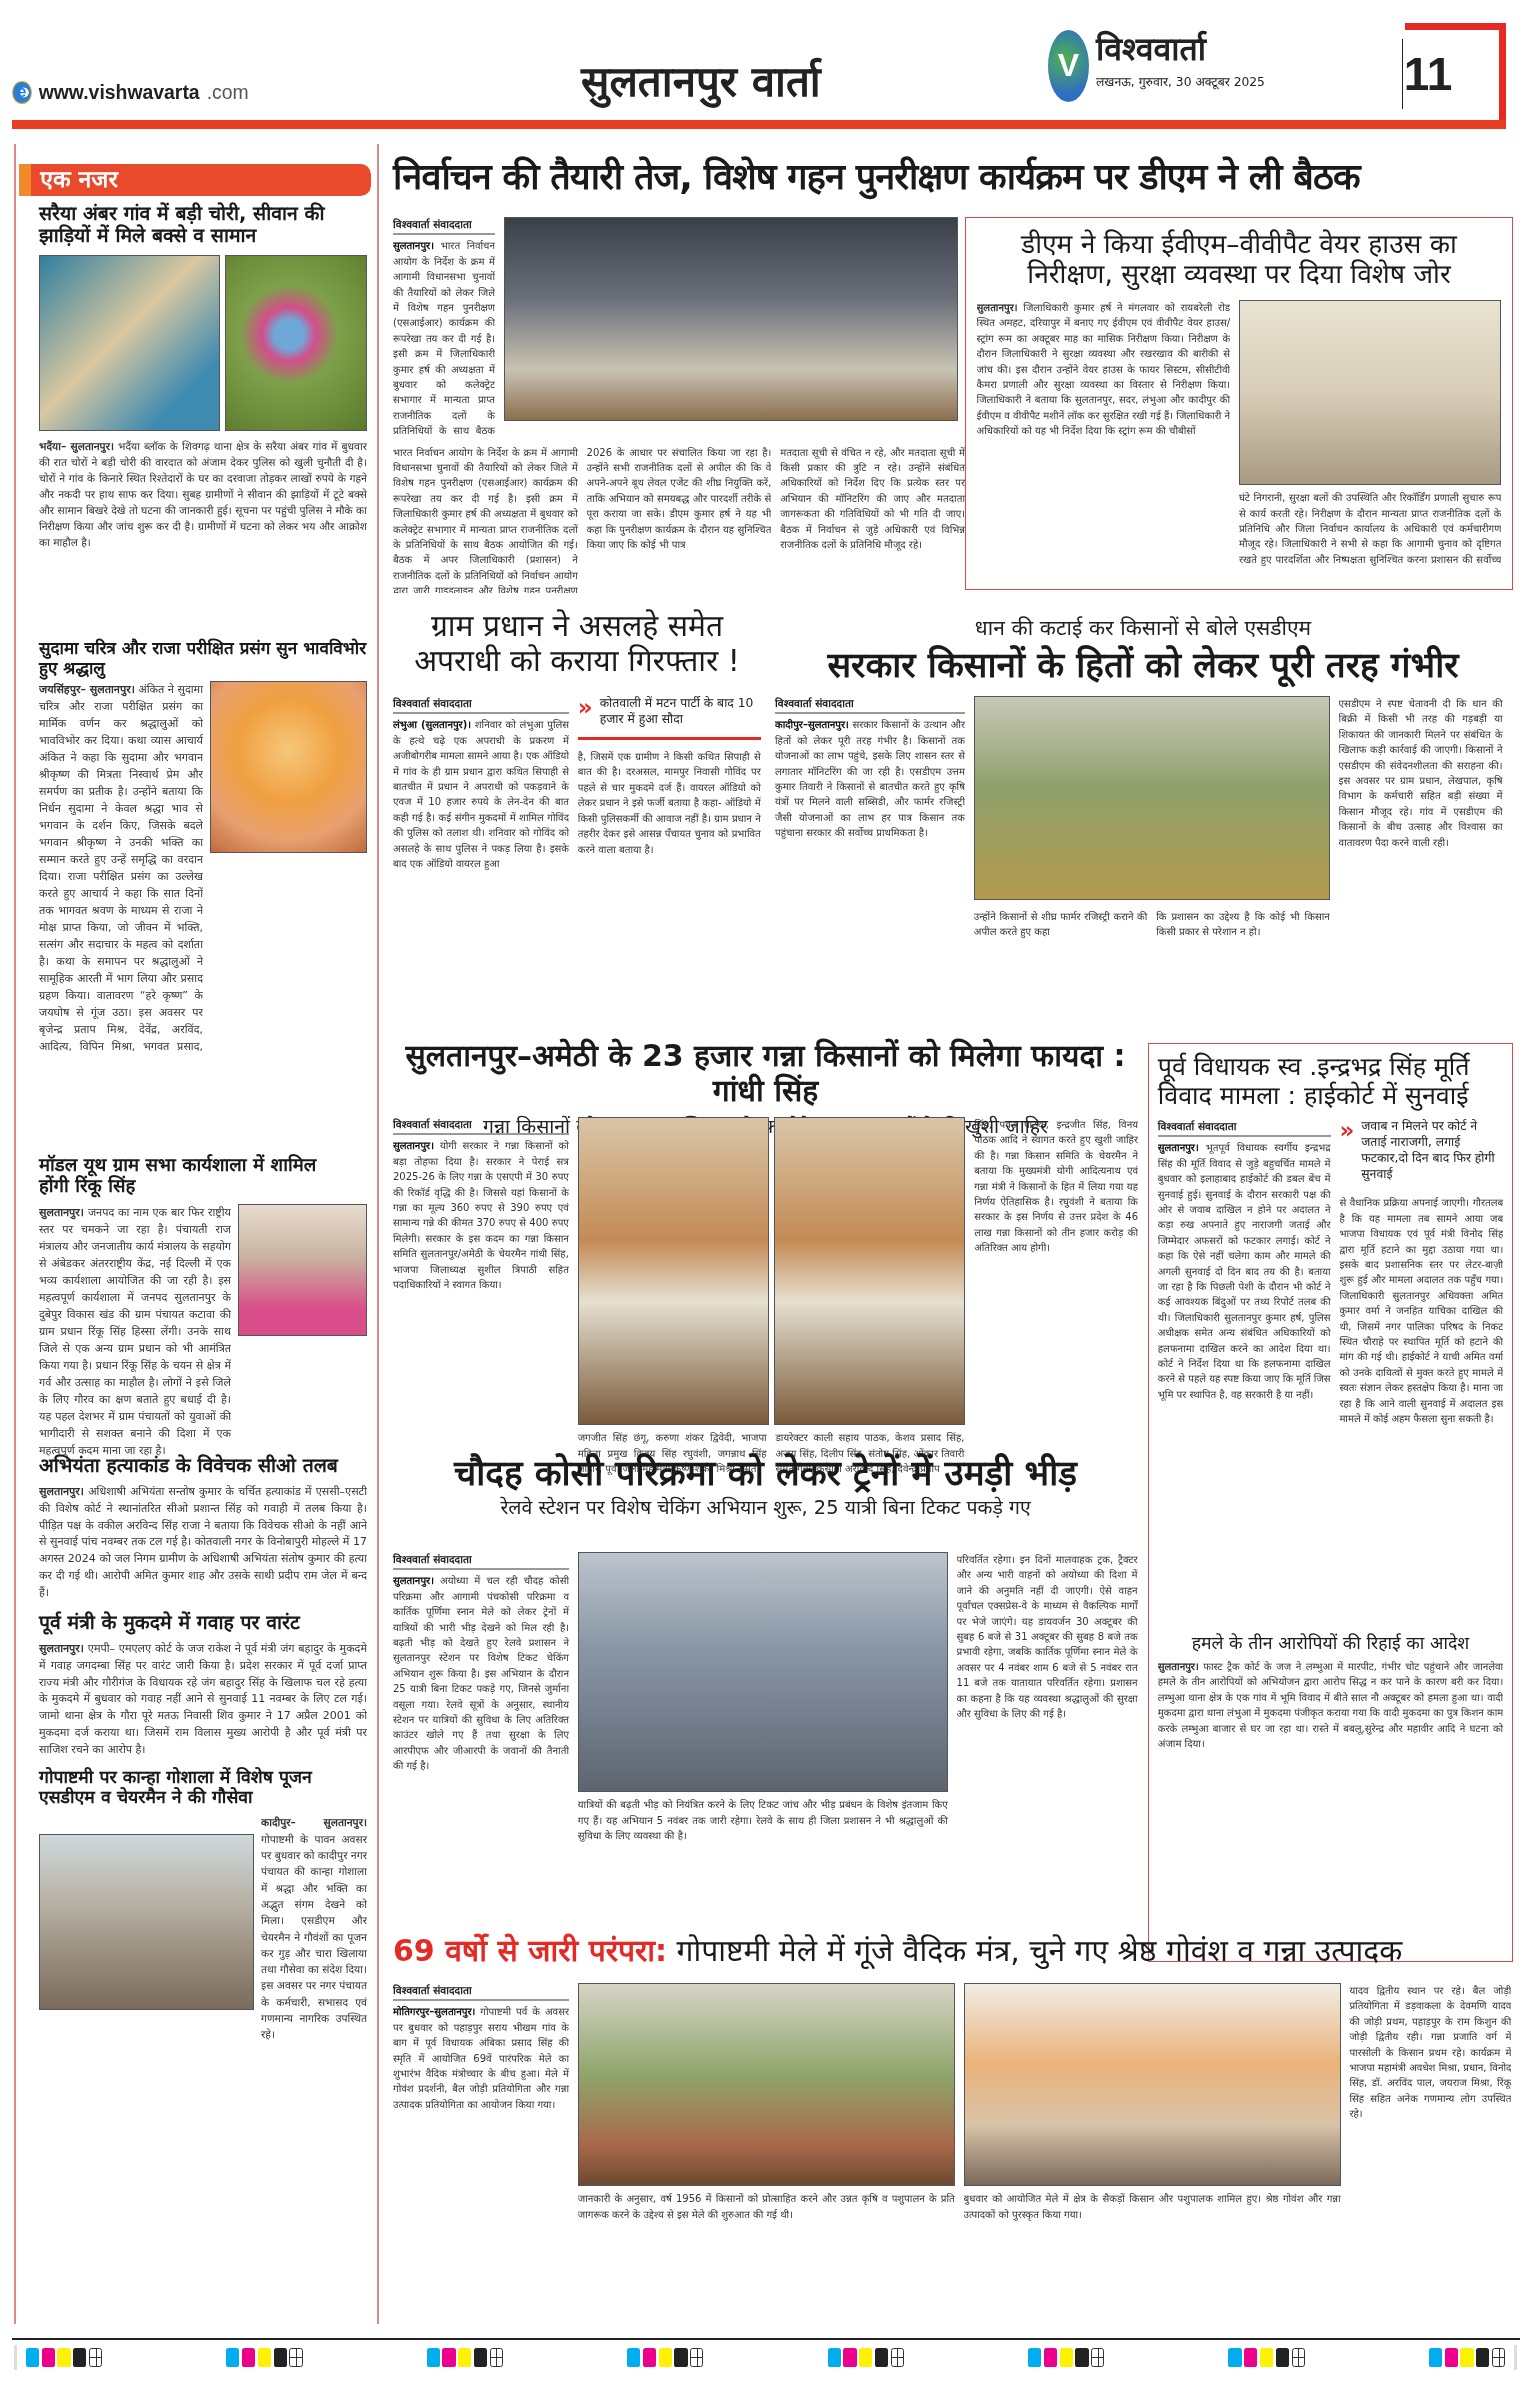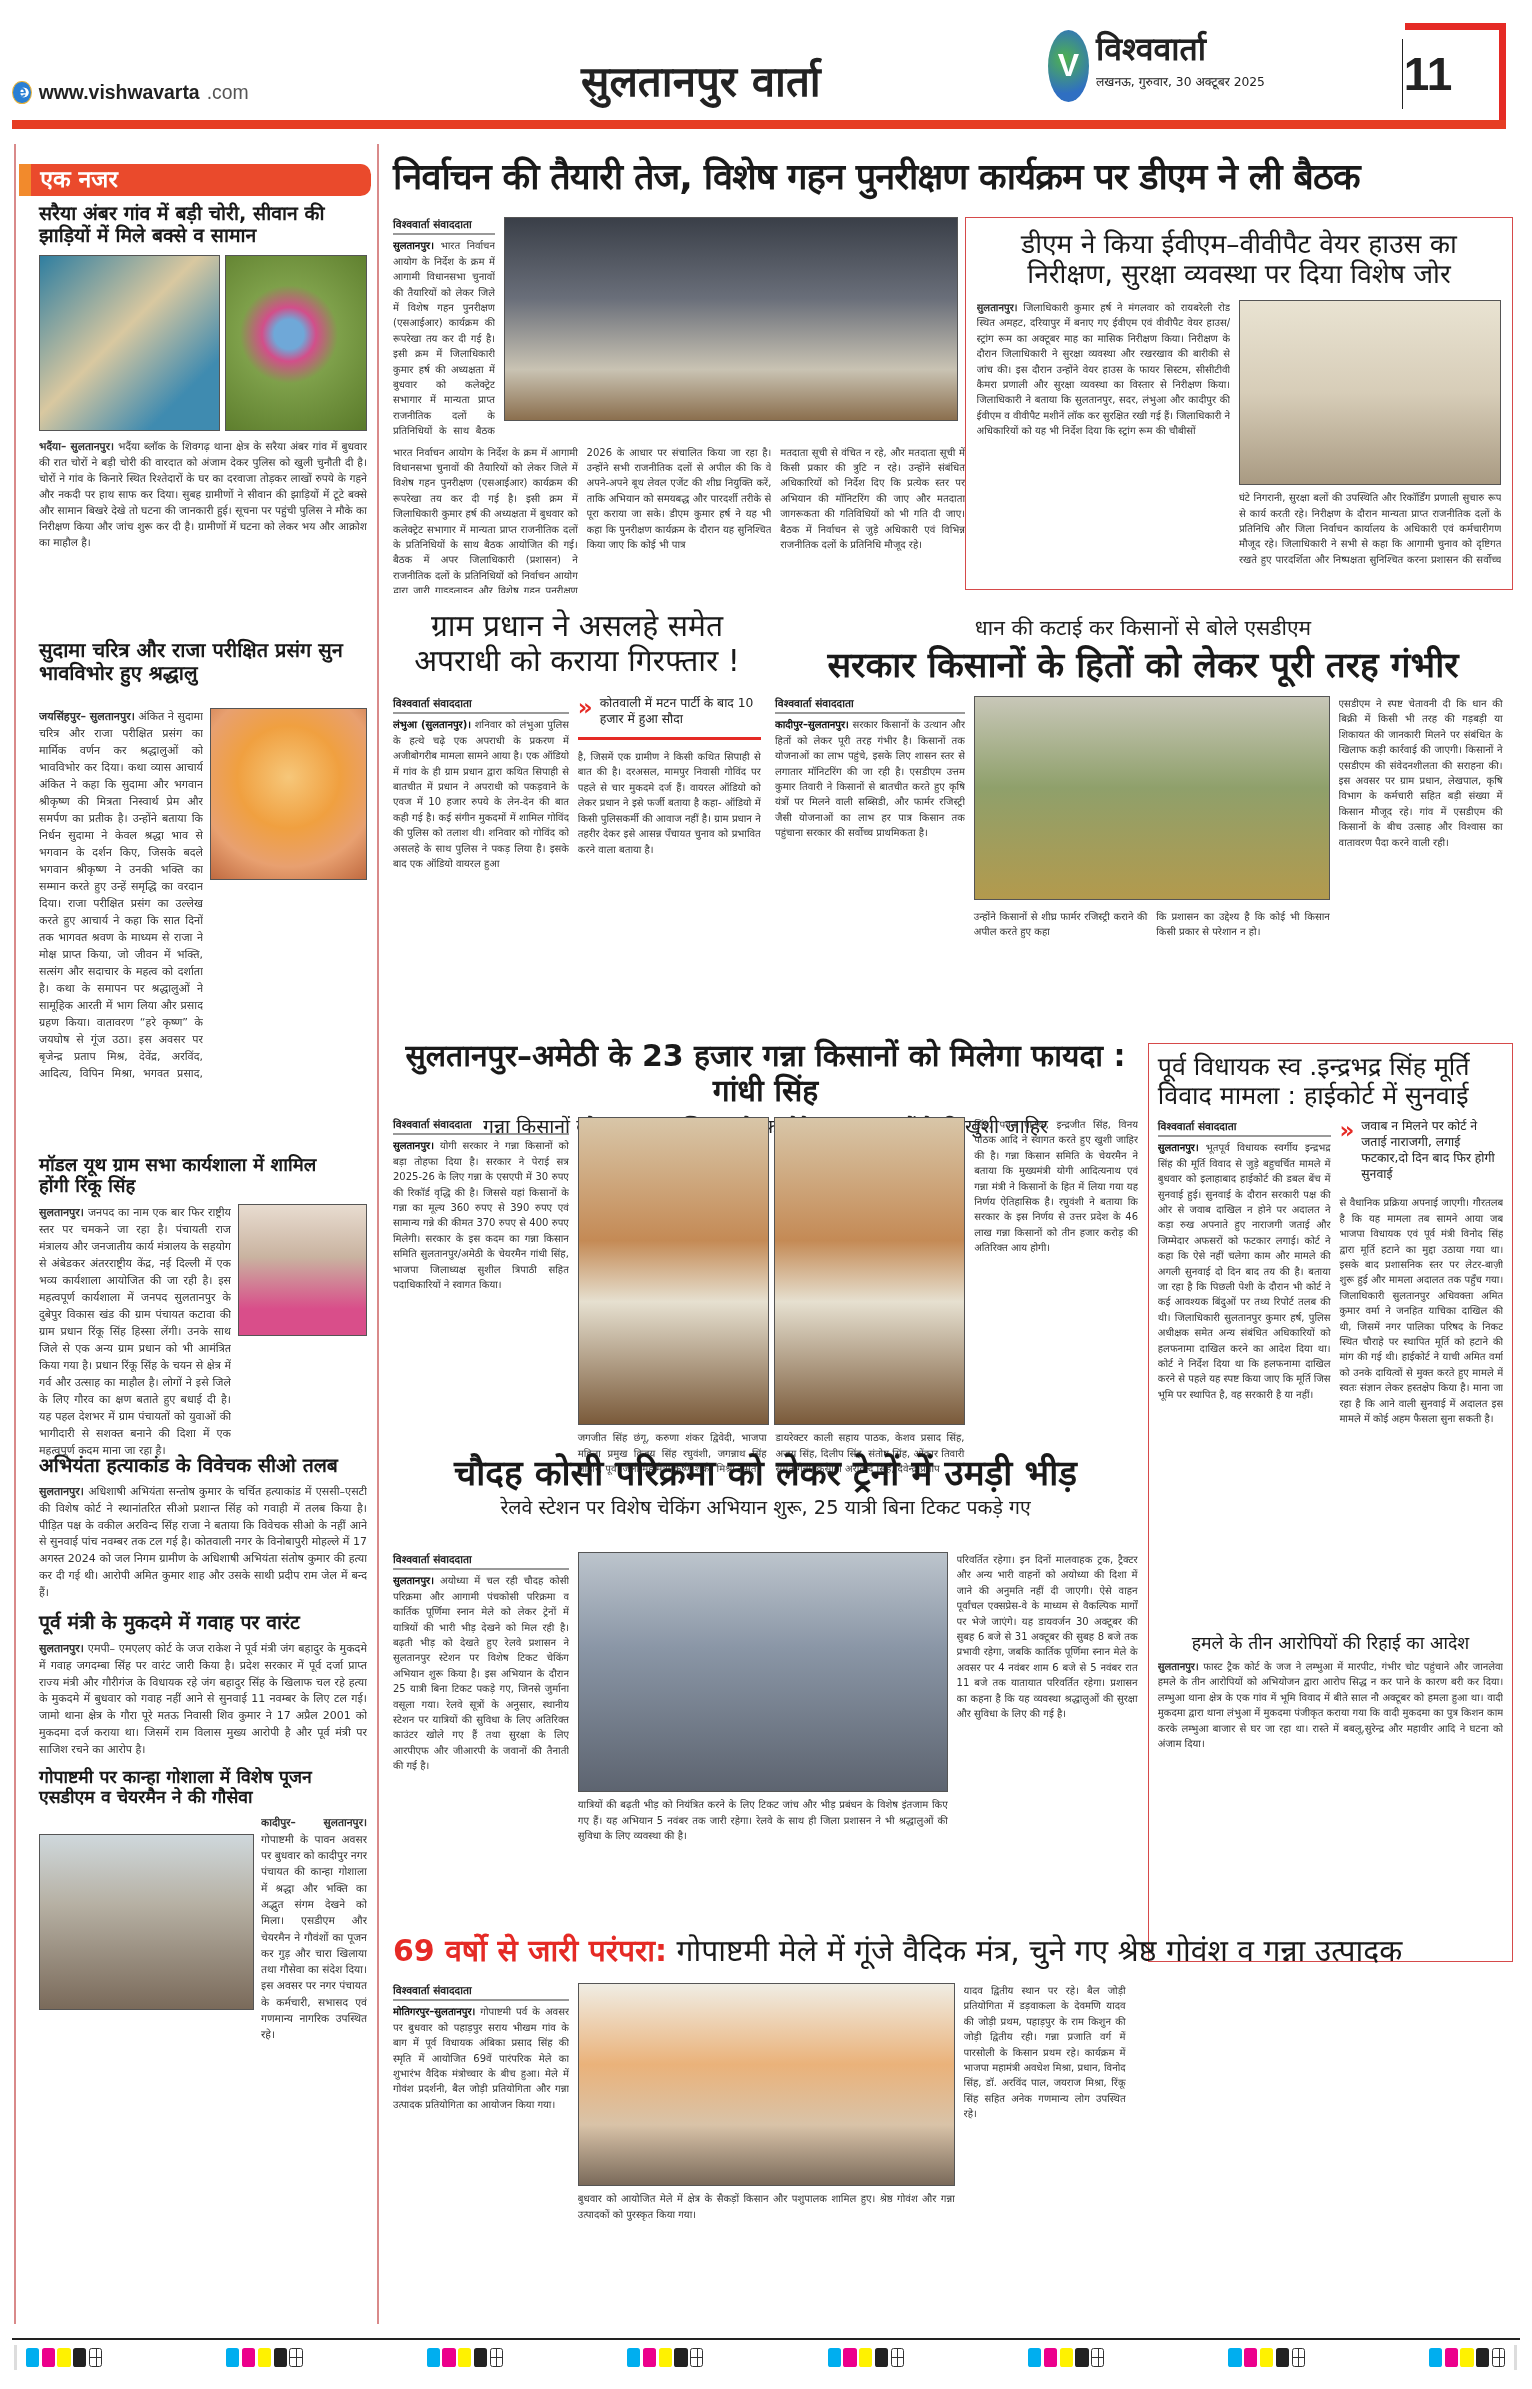--- a/index.html
+++ b/index.html
@@ -84,21 +84,21 @@
 <div class="col" style="left:39px;top:203px;width:328px">
   <h3 class="hl-s" style="font-size:19.4px;margin-bottom:7px">सरैया अंबर गांव में बड़ी चोरी, सीवान की झाड़ियों में मिले बक्से व सामान</h3>
   <div style="display:flex;gap:5.3px;margin-bottom:7px">
     <div class="photo blue" style="width:181px;height:176px"></div>
     <div class="photo grass" style="width:142px;height:176px"></div>
   </div>
   <p class="body-lg" style="font-size:10.6px;line-height:16px;height:185px;overflow:hidden"><b>भदैंया– सुलतानपुर।</b> <span>भदैंया ब्लॉक के शिवगढ़ थाना क्षेत्र के सरैया अंबर गांव में बुधवार की रात चोरों ने बड़ी चोरी की वारदात को अंजाम देकर पुलिस को खुली चुनौती दी है। चोरों ने गांव के किनारे स्थित रिश्तेदारों के घर का दरवाजा तोड़कर लाखों रुपये के गहने और नकदी पर हाथ साफ कर दिया। सुबह ग्रामीणों ने सीवान की झाड़ियों में टूटे बक्से और सामान बिखरे देखे तो घटना की जानकारी हुई। सूचना पर पहुंची पुलिस ने मौके का निरीक्षण किया और जांच शुरू कर दी है। ग्रामीणों में घटना को लेकर भय और आक्रोश का माहौल है।</span></p>
 </div>
 
 <div class="col" style="left:39px;top:639px;width:328px">
-  <h3 class="hl-s" style="font-size:20px;margin-bottom:23px">सुदामा चरित्र और राजा परीक्षित प्रसंग सुन भावविभोर हुए श्रद्धालु</h3>
+  <h3 class="hl-s" style="font-size:17px;margin-bottom:3px">सुदामा चरित्र और राजा परीक्षित प्रसंग सुन भावविभोर हुए श्रद्धालु</h3>
   <div class="photo saffron" style="float:right;width:157px;height:172px;margin-left:7px"></div>
   <p class="body-lg" style="font-size:11px;line-height:17px;height:374px;overflow:hidden"><b>जयसिंहपुर– सुलतानपुर।</b> <span>अंकित ने सुदामा चरित्र और राजा परीक्षित प्रसंग का मार्मिक वर्णन कर श्रद्धालुओं को भावविभोर कर दिया। कथा व्यास आचार्य अंकित ने कहा कि सुदामा और भगवान श्रीकृष्ण की मित्रता निस्वार्थ प्रेम और समर्पण का प्रतीक है। उन्होंने बताया कि निर्धन सुदामा ने केवल श्रद्धा भाव से भगवान के दर्शन किए, जिसके बदले भगवान श्रीकृष्ण ने उनकी भक्ति का सम्मान करते हुए उन्हें समृद्धि का वरदान दिया। राजा परीक्षित प्रसंग का उल्लेख करते हुए आचार्य ने कहा कि सात दिनों तक भागवत श्रवण के माध्यम से राजा ने मोक्ष प्राप्त किया, जो जीवन में भक्ति, सत्संग और सदाचार के महत्व को दर्शाता है। कथा के समापन पर श्रद्धालुओं ने सामूहिक आरती में भाग लिया और प्रसाद ग्रहण किया। वातावरण “हरे कृष्ण” के जयघोष से गूंज उठा। इस अवसर पर बृजेन्द्र प्रताप मिश्र, देवेंद्र, अरविंद, आदित्य, विपिन मिश्रा, भगवत प्रसाद, राम प्रकाश, राम मिलन, सत्य प्रकाश सहित बड़ी संख्या में श्रोतागण मौजूद रहे।</span></p>
 </div>
 
 <div class="col" style="left:39px;top:1154px;width:328px">
   <h3 class="hl-s" style="font-size:18.5px;margin-bottom:7px;width:299px">मॉडल यूथ ग्राम सभा कार्यशाला में शामिल होंगी रिंकू सिंह</h3>
   <div class="photo woman" style="float:right;width:129px;height:132px;margin-left:7px"></div>
   <p class="body-lg" style="font-size:11px;line-height:17px;height:289px;overflow:hidden"><b>सुलतानपुर।</b> <span>जनपद का नाम एक बार फिर राष्ट्रीय स्तर पर चमकने जा रहा है। पंचायती राज मंत्रालय और जनजातीय कार्य मंत्रालय के सहयोग से अंबेडकर अंतरराष्ट्रीय केंद्र, नई दिल्ली में एक भव्य कार्यशाला आयोजित की जा रही है। इस महत्वपूर्ण कार्यशाला में जनपद सुलतानपुर के दुबेपुर विकास खंड की ग्राम पंचायत कटावा की ग्राम प्रधान रिंकू सिंह हिस्सा लेंगी। उनके साथ जिले से एक अन्य ग्राम प्रधान को भी आमंत्रित किया गया है। प्रधान रिंकू सिंह के चयन से क्षेत्र में गर्व और उत्साह का माहौल है। लोगों ने इसे जिले के लिए गौरव का क्षण बताते हुए बधाई दी है। यह पहल देशभर में ग्राम पंचायतों को युवाओं की भागीदारी से सशक्त बनाने की दिशा में एक महत्वपूर्ण कदम माना जा रहा है।</span></p>
 </div>
 
@@ -252,20 +252,24 @@
 <div class="abs" style="left:393px;top:1934px;width:1119px">
   <h2 class="hl-l" style="font-size:30px;font-weight:normal"><span style="color:#e52a25;font-weight:bold">69 वर्षो से जारी परंपरा:</span> <span>गोपाष्टमी मेले में गूंजे वैदिक मंत्र, चुने गए श्रेष्ठ गोवंश व गन्ना उत्पादक</span></h2>
 </div>
 <div class="col" style="left:393px;top:1983px;width:1119px">
   <div style="display:flex;gap:8.8px">
     <div style="width:176px">
       <div class="byline">विश्ववार्ता संवाददाता</div>
       <p class="body-txt" style="height:326px;overflow:hidden"><span class="byline-city">मोतिगरपुर–सुलतानपुर।</span> <span>गोपाष्टमी पर्व के अवसर पर बुधवार को पहाड़पुर सराय भीखम गांव के बाग में पूर्व विधायक अंबिका प्रसाद सिंह की स्मृति में आयोजित 69वें पारंपरिक मेले का शुभारंभ वैदिक मंत्रोच्चार के बीच हुआ। मेले में गोवंश प्रदर्शनी, बैल जोड़ी प्रतियोगिता और गन्ना उत्पादक प्रतियोगिता का आयोजन किया गया।</span></p>
     </div>
     <div style="width:377px">
+      <div class="photo fair" style="height:203px"></div>
+      <p class="body-txt" style="margin-top:5.3px;height:114px;overflow:hidden">जानकारी के अनुसार, वर्ष 1956 में किसानों को प्रोत्साहित करने और उन्नत कृषि व पशुपालन के प्रति जागरूक करने के उद्देश्य से इस मेले की शुरुआत की गई थी।</p>
+    </div>
+    <div style="width:377px">
       <div class="photo stage" style="height:203px"></div>
       <p class="body-txt" style="margin-top:5.3px;height:114px;overflow:hidden">बुधवार को आयोजित मेले में क्षेत्र के सैकड़ों किसान और पशुपालक शामिल हुए। श्रेष्ठ गोवंश और गन्ना उत्पादकों को पुरस्कृत किया गया।</p>
     </div>
     <p class="body-txt" style="width:162px;height:326px;overflow:hidden">यादव द्वितीय स्थान पर रहे। बैल जोड़ी प्रतियोगिता में डड़वाकला के देवमणि यादव की जोड़ी प्रथम, पहाड़पुर के राम किशुन की जोड़ी द्वितीय रही। गन्ना प्रजाति वर्ग में पारसोली के किसान प्रथम रहे। कार्यक्रम में भाजपा महामंत्री अवधेश मिश्रा, प्रधान, विनोद सिंह, डॉ. अरविंद पाल, जयराज मिश्रा, रिंकू सिंह सहित अनेक गणमान्य लोग उपस्थित रहे।</p>
   </div>
 </div>
 
 <div class="abs footer-line"></div>
 <div class="abs reg-bar" id="reg-bar">
     <div class="reg-group">

